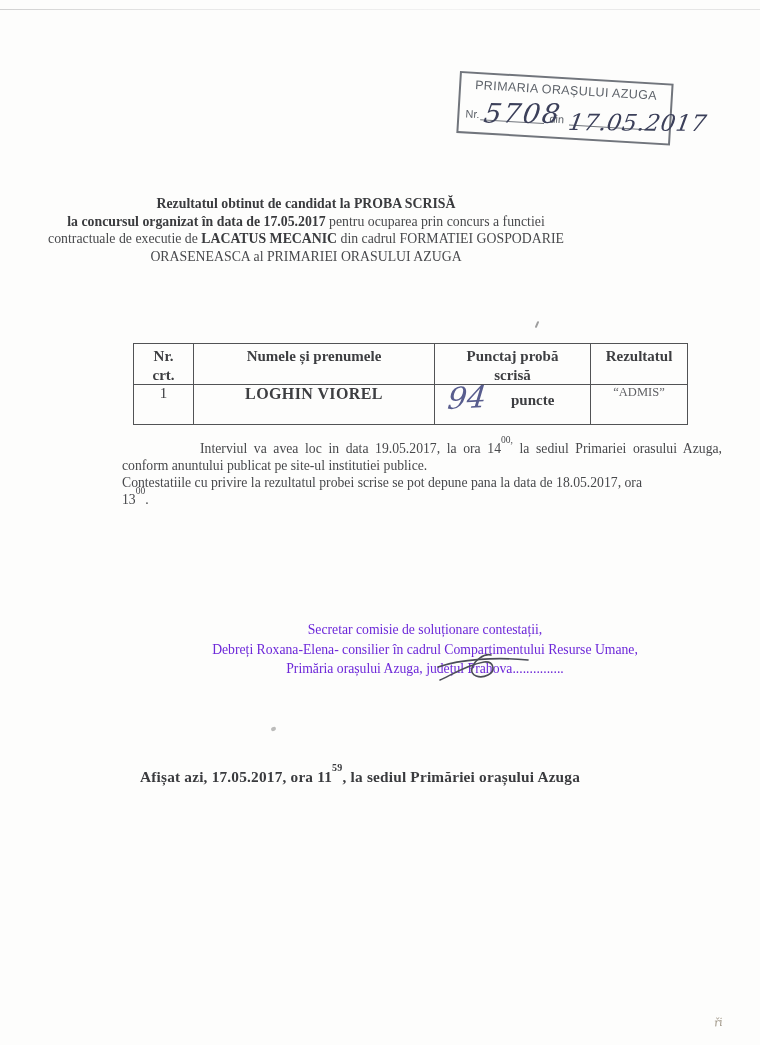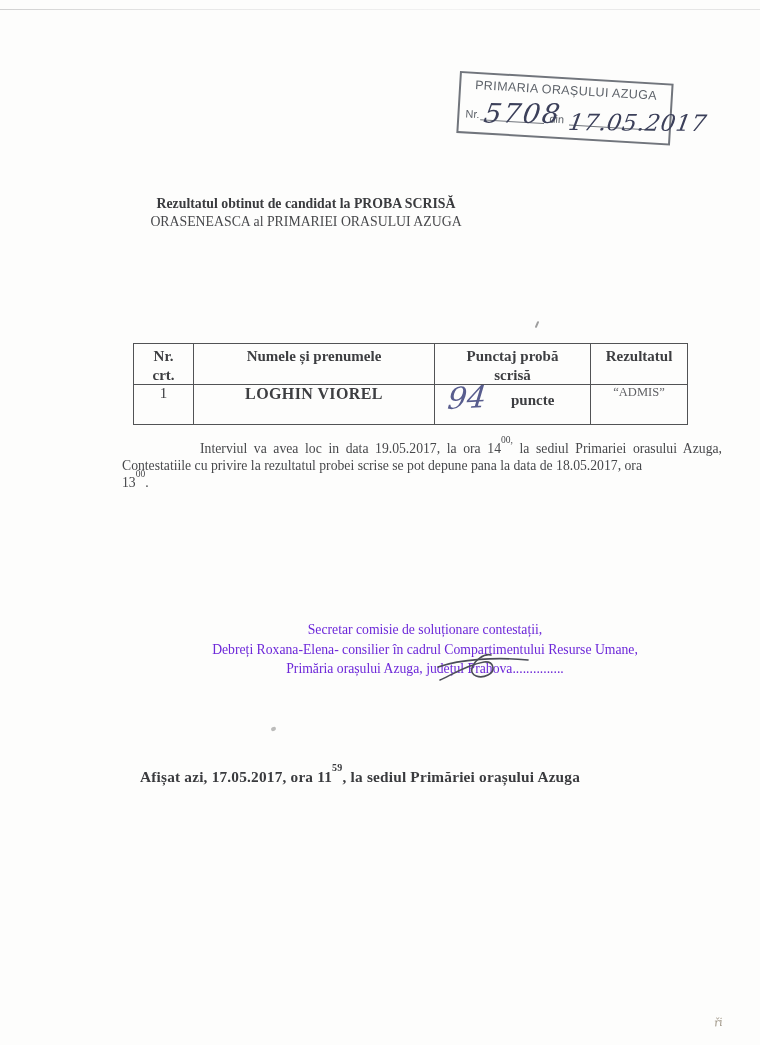--- a/index.html
+++ b/index.html
@@ -87,20 +87,22 @@
       </span>
       <span>din</span>
       <span class="stamp-underline date-line">
         <span class="handwriting stamp-date">17.05.2017</span>
       </span>
     </div>
   </div>
 
   <div class="heading">
     <div class="h-line"><b>Rezultatul obtinut de candidat la PROBA SCRISĂ</b></div>
+    <div class="h-line"><b>la concursul organizat în data de 17.05.2017</b><span> pentru ocuparea prin concurs a functiei</span></div>
+    <div class="h-line"><span>contractuale de executie de </span><b>LACATUS MECANIC</b><span> din cadrul FORMATIEI GOSPODARIE</span></div>
     <div class="h-line"><span>ORASENEASCA al PRIMARIEI ORASULUI AZUGA</span></div>
   </div>
 
   <div class="speck-a"></div>
 
   <table class="results">
     <tbody>
         <tr class="hdr">
       <th class="c1"><span>Nr.</span><br><span>crt.</span></th>
       <th class="c2">Numele și prenumele</th>
@@ -114,20 +116,21 @@
         <span class="handwriting score-hand">94</span>
         <span class="score-unit">puncte</span>
       </td>
       <td class="cell-result">“ADMIS”</td>
     </tr>
   </tbody>
     </table>
 
   <div class="paragraphs">
     <div class="p-line ws-wide"><span>Interviul va avea loc in data 19.05.2017, la ora 14</span><sup class="sp">00,</sup><span> la sediul Primariei orasului Azuga,</span></div>
+    <div class="p-line">conform anuntului publicat pe site-ul institutiei publice.</div>
     <div class="p-line">Contestatiile cu privire la rezultatul probei scrise se pot depune pana la data de 18.05.2017, ora</div>
     <div class="p-line"><span>13</span><sup class="sp">00</sup><span>.</span></div>
   </div>
 
   <div class="signature">
     <div>Secretar comisie de soluționare contestații,</div>
     <div>Debreți Roxana-Elena- consilier în cadrul Compartimentului Resurse Umane,</div>
     <div>
       <span class="sig-line3">
         <span>Primăria orașului Azuga, județul Prahova</span><span>...............</span>

